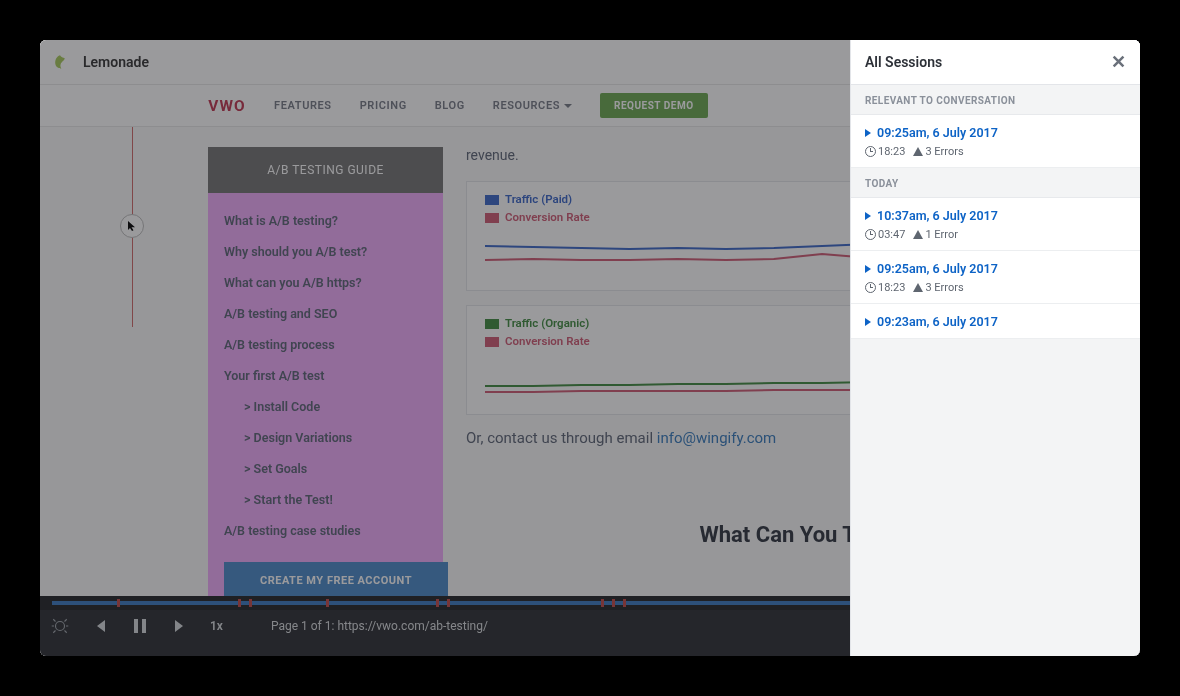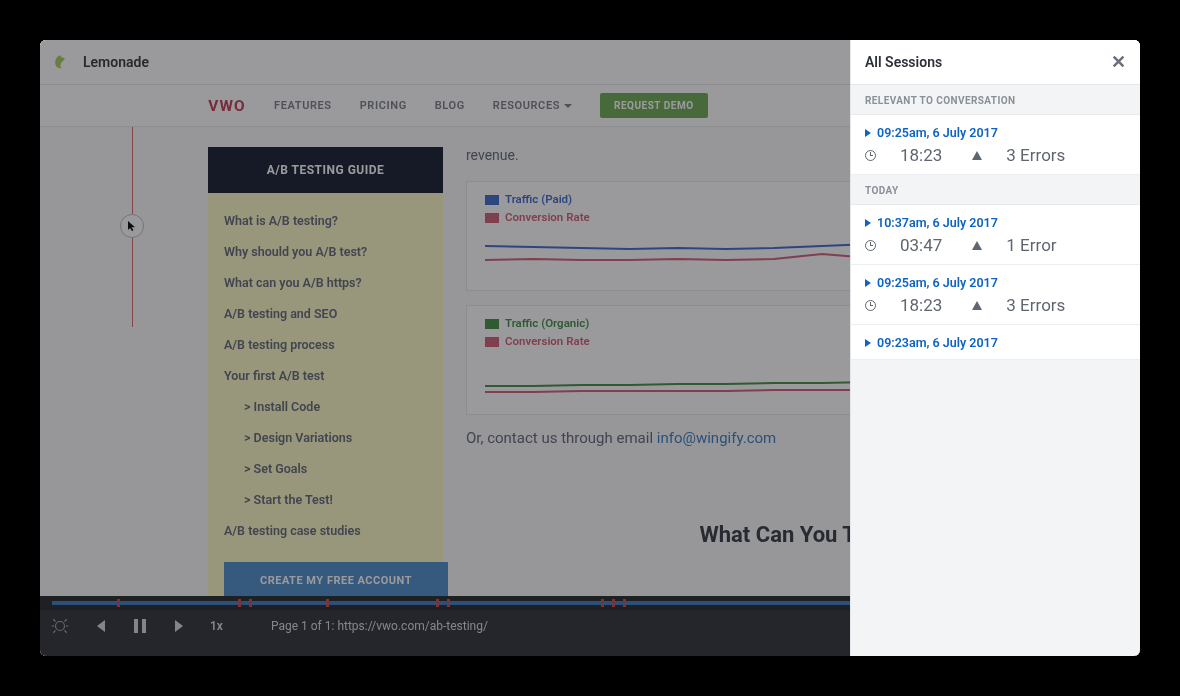--- a/index.html
+++ b/index.html
@@ -12,22 +12,22 @@
   .brand { font-size:14px; font-weight:600; color:#333; }
   .sitebar { height:42px; background:#fff; border-bottom:1px solid #e8e8e8; display:flex; align-items:center; padding:0 0 0 170px; }
   .vwo-logo { font-weight:700; letter-spacing:1px; color:#c0344f; font-size:14px; margin-right:30px; transform:scaleX(1.1); }
   .navitem { font-size:11px; letter-spacing:.6px; font-weight:600; color:#767a86; margin-right:28px; }
   .caret { display:inline-block; margin-left:4px; border-top:4px solid #767a86; border-left:4px solid transparent; border-right:4px solid transparent; vertical-align:middle; }
   .reqdemo { font-size:10px; font-weight:700; letter-spacing:.5px; color:#fff; background:#6aa84f; padding:7px 14px; border-radius:2px; }
   .body { position:absolute; top:87px; bottom:60px; left:0; right:0; overflow:hidden; }
   .redline { position:absolute; left:92px; top:0; width:1px; height:200px; background:#d26868; }
   .cursor-circle { position:absolute; left:80px; top:87px; width:24px; height:24px; border:1px solid #bdbdbd; border-radius:50%; background:#fff; display:flex; align-items:center; justify-content:center; font-size:11px; }
   .sidebar { position:absolute; left:168px; top:20px; width:235px; }
-  .guide-hdr { background:#0f172a; color:#fff; text-align:center; font-size:12px; font-weight:700; letter-spacing:.5px; padding:16px 0; }
-  .side-body { background:#fef9c3; padding:12px 16px 18px; }
+  .guide-hdr { background:#737373; color:#fff; text-align:center; font-size:12px; font-weight:400; letter-spacing:.5px; padding:16px 0; }
+  .side-body { background:#f0abfc; padding:12px 16px 18px; }
   .side-link { display:block; font-size:12.5px; font-weight:600; color:#5c6476; padding:8px 0; }
   .sub { padding-left:20px; font-size:12.5px; font-weight:600; color:#5c6476; }
   .cta { display:block; margin:16px auto 0; background:#4a89c9; color:#fff; font-size:11px; font-weight:700; letter-spacing:.5px; padding:12px 18px; text-align:center; width:224px; }
   .content { position:absolute; left:426px; top:20px; right:10px; }
   .para { font-size:14px; color:#5c6476; margin-bottom:18px; }
   .chart { border:1px solid #e3e5e9; background:#fff; height:110px; margin-bottom:14px; padding:10px 18px 6px; position:relative; }
   .legend { font-size:11.5px; font-weight:600; }
   .sw { display:inline-block; width:14px; height:10px; margin-right:6px; vertical-align:middle; }
   .lg-row { margin-bottom:4px; }
   .chart svg { position:absolute; left:18px; right:18px; bottom:6px; height:60px; }
@@ -51,21 +51,21 @@
   
   .dim { position:absolute; inset:0; background:rgba(30,32,36,.45); }
   
   .panel { position:absolute; right:0; top:0; width:290px; bottom:0; background:#f3f4f5; border-left:1px solid #e3e5e9; display:flex; flex-direction:column; }
   .panel-hdr { background:#fff; height:45px; display:flex; align-items:center; justify-content:space-between; padding:0 14px; border-bottom:1px solid #e3e5e9; font-weight:600; font-size:14px; color:#2d3138; }
   .close { font-size:18px; color:#6a707a; cursor:pointer; line-height:1; }
   .section-label { font-size:10px; font-weight:700; letter-spacing:.4px; color:#8a909a; padding:10px 14px 8px; background:#f3f4f5; border-bottom:1px solid #e7e9ec; }
   .session { background:#fff; border-bottom:1px solid #eceef0; padding:10px 14px 9px; }
   .sess-time { font-size:12.5px; font-weight:600; color:#0d63c6; display:flex; align-items:center; gap:6px; }
   .play-tri { width:0; height:0; border-left:6px solid #0d63c6; border-top:4px solid transparent; border-bottom:4px solid transparent; }
-  .sess-meta { margin-top:5px; font-size:17px; color:#5f6670; display:flex; align-items:center; gap:24px; }
+  .sess-meta { margin-top:5px; font-size:11px; color:#5f6670; display:flex; align-items:center; gap:2px; }
   .clock { width:11px; height:11px; border:1.3px solid #5f6670; border-radius:50%; position:relative; }
   .clock::after { content:""; position:absolute; left:4px; top:1px; width:1px; height:4px; background:#5f6670; }
   .clock::before { content:""; position:absolute; left:4px; top:4px; width:3px; height:1px; background:#5f6670; }
   .warn { width:0; height:0; border-left:5px solid transparent; border-right:5px solid transparent; border-bottom:9px solid #5f6670; margin-left:6px; position:relative; }
 </style>
 </head>
 <body>
 
 <div class="frame">
 

